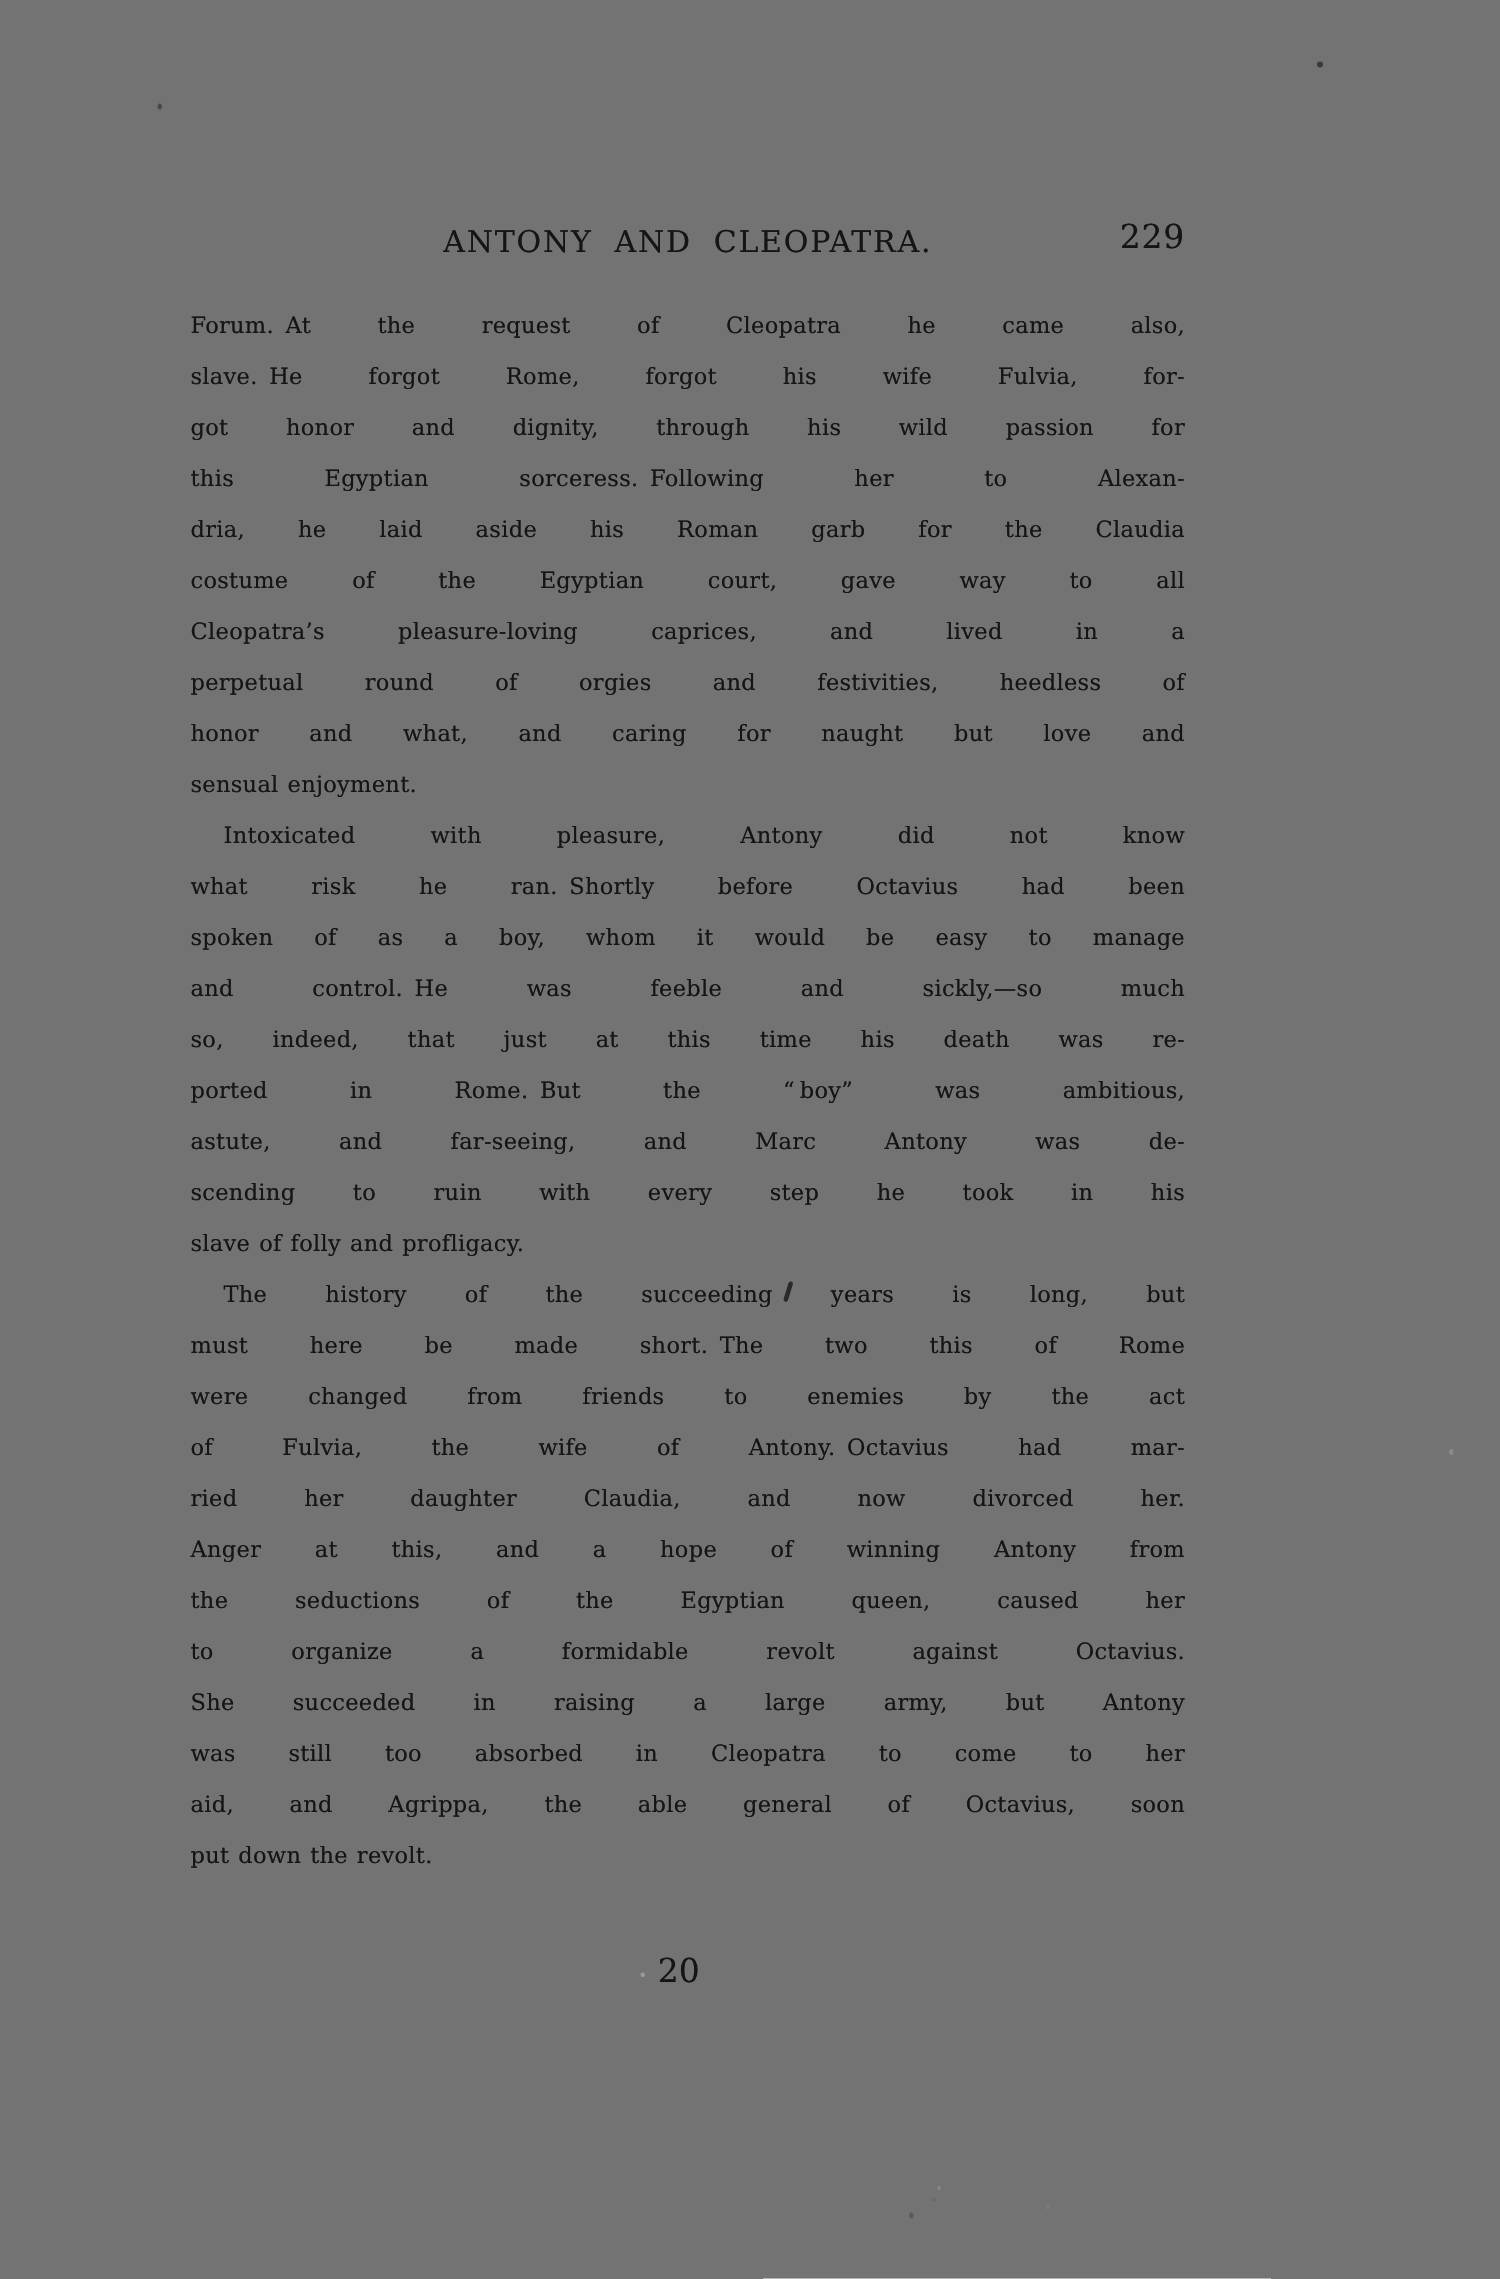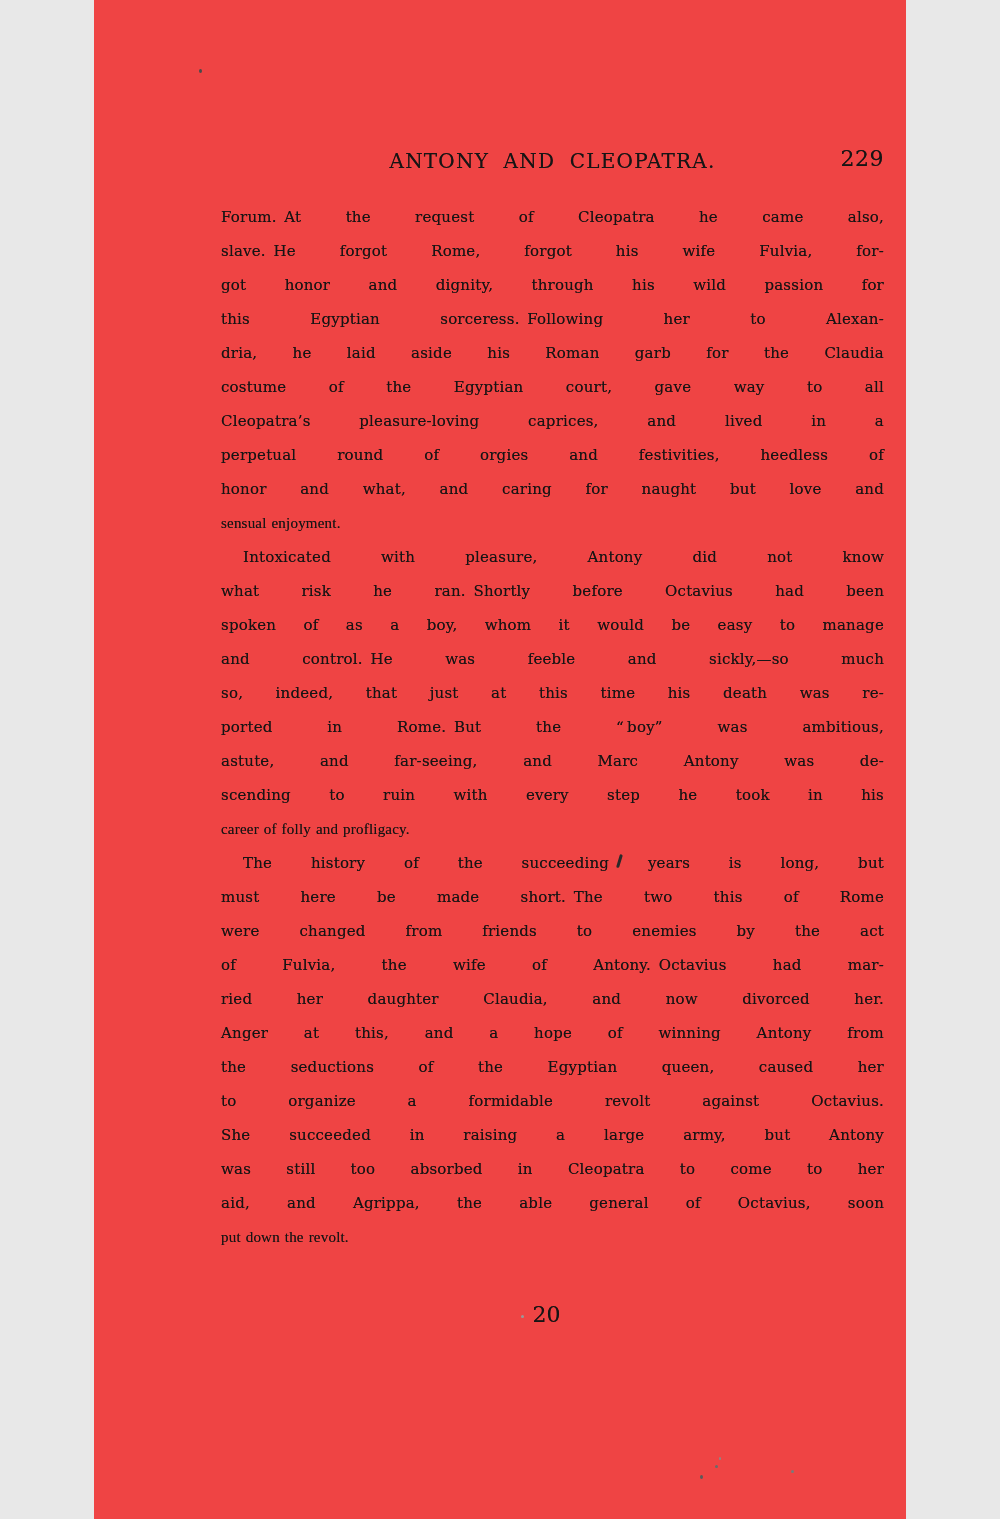--- a/index.html
+++ b/index.html
@@ -1,20 +1,20 @@
 <!DOCTYPE html>
 <html><head>
 <meta charset="utf-8">
 <style>
   html,body{margin:0;padding:0;background:#e8e8e8;}
   .page{
     position:relative;
-    width:812px;height:1519px;
+    width:1000px;height:1519px;
     margin:0 auto;
-    background:#ef4444;
+    background:#737373;
     font-family:"DejaVu Serif", serif;
     color:#151515;
     overflow:hidden;
     text-shadow:0 0 0.4px rgba(10,10,10,0.55);
   }
   
   .head{position:absolute;left:127px;top:150px;width:663px;height:30px;}
   .head-title{
     position:absolute;left:0;right:0;top:0;
     text-align:center;
@@ -34,21 +34,21 @@
     letter-spacing:0.2px;
     word-spacing:1px;
   }
   .para{margin:0;padding:0;}
   .line{
     height:34px;line-height:34px;
     text-align:justify;
     -moz-text-align-last:justify;
     text-align-last:justify;
   }
-  .line.end{text-align:center;text-align-last:left;font-family:Liberation Serif, serif;}
+  .line.end{text-align:center;text-align-last:left;}
   .line.ind{text-indent:22px;}
   
   .sig{
     position:absolute;left:127px;top:1302px;width:663px;
     text-align:center;
     font-size:22px;line-height:26px;font-weight:normal;
     transform:translateX(-6px);
   }
   
   .speck{position:absolute;border-radius:50%;}
@@ -85,21 +85,21 @@
 
     <div class="para">
       <div class="line ind">Intoxicated with pleasure, Antony did not know</div>
       <div class="line">what risk he ran. Shortly before Octavius had been</div>
       <div class="line">spoken of as a boy, whom it would be easy to manage</div>
       <div class="line">and control. He was feeble and sickly,—so much</div>
       <div class="line">so, indeed, that just at this time his death was re-</div>
       <div class="line">ported in Rome. But the “ boy” was ambitious,</div>
       <div class="line">astute, and far-seeing, and Marc Antony was de-</div>
       <div class="line">scending to ruin with every step he took in his</div>
-      <div class="line end">career of folly and profligacy.</div>
+      <div class="line end">slave of folly and profligacy.</div>
     </div>
 
     <div class="para">
       <div class="line ind">The history of the succeeding years is long, but</div>
       <div class="line">must here be made short. The two this of Rome</div>
       <div class="line">were changed from friends to enemies by the act</div>
       <div class="line">of Fulvia, the wife of Antony. Octavius had mar-</div>
       <div class="line">ried her daughter Claudia, and now divorced her.</div>
       <div class="line">Anger at this, and a hope of winning Antony from</div>
       <div class="line">the seductions of the Egyptian queen, caused her</div>

